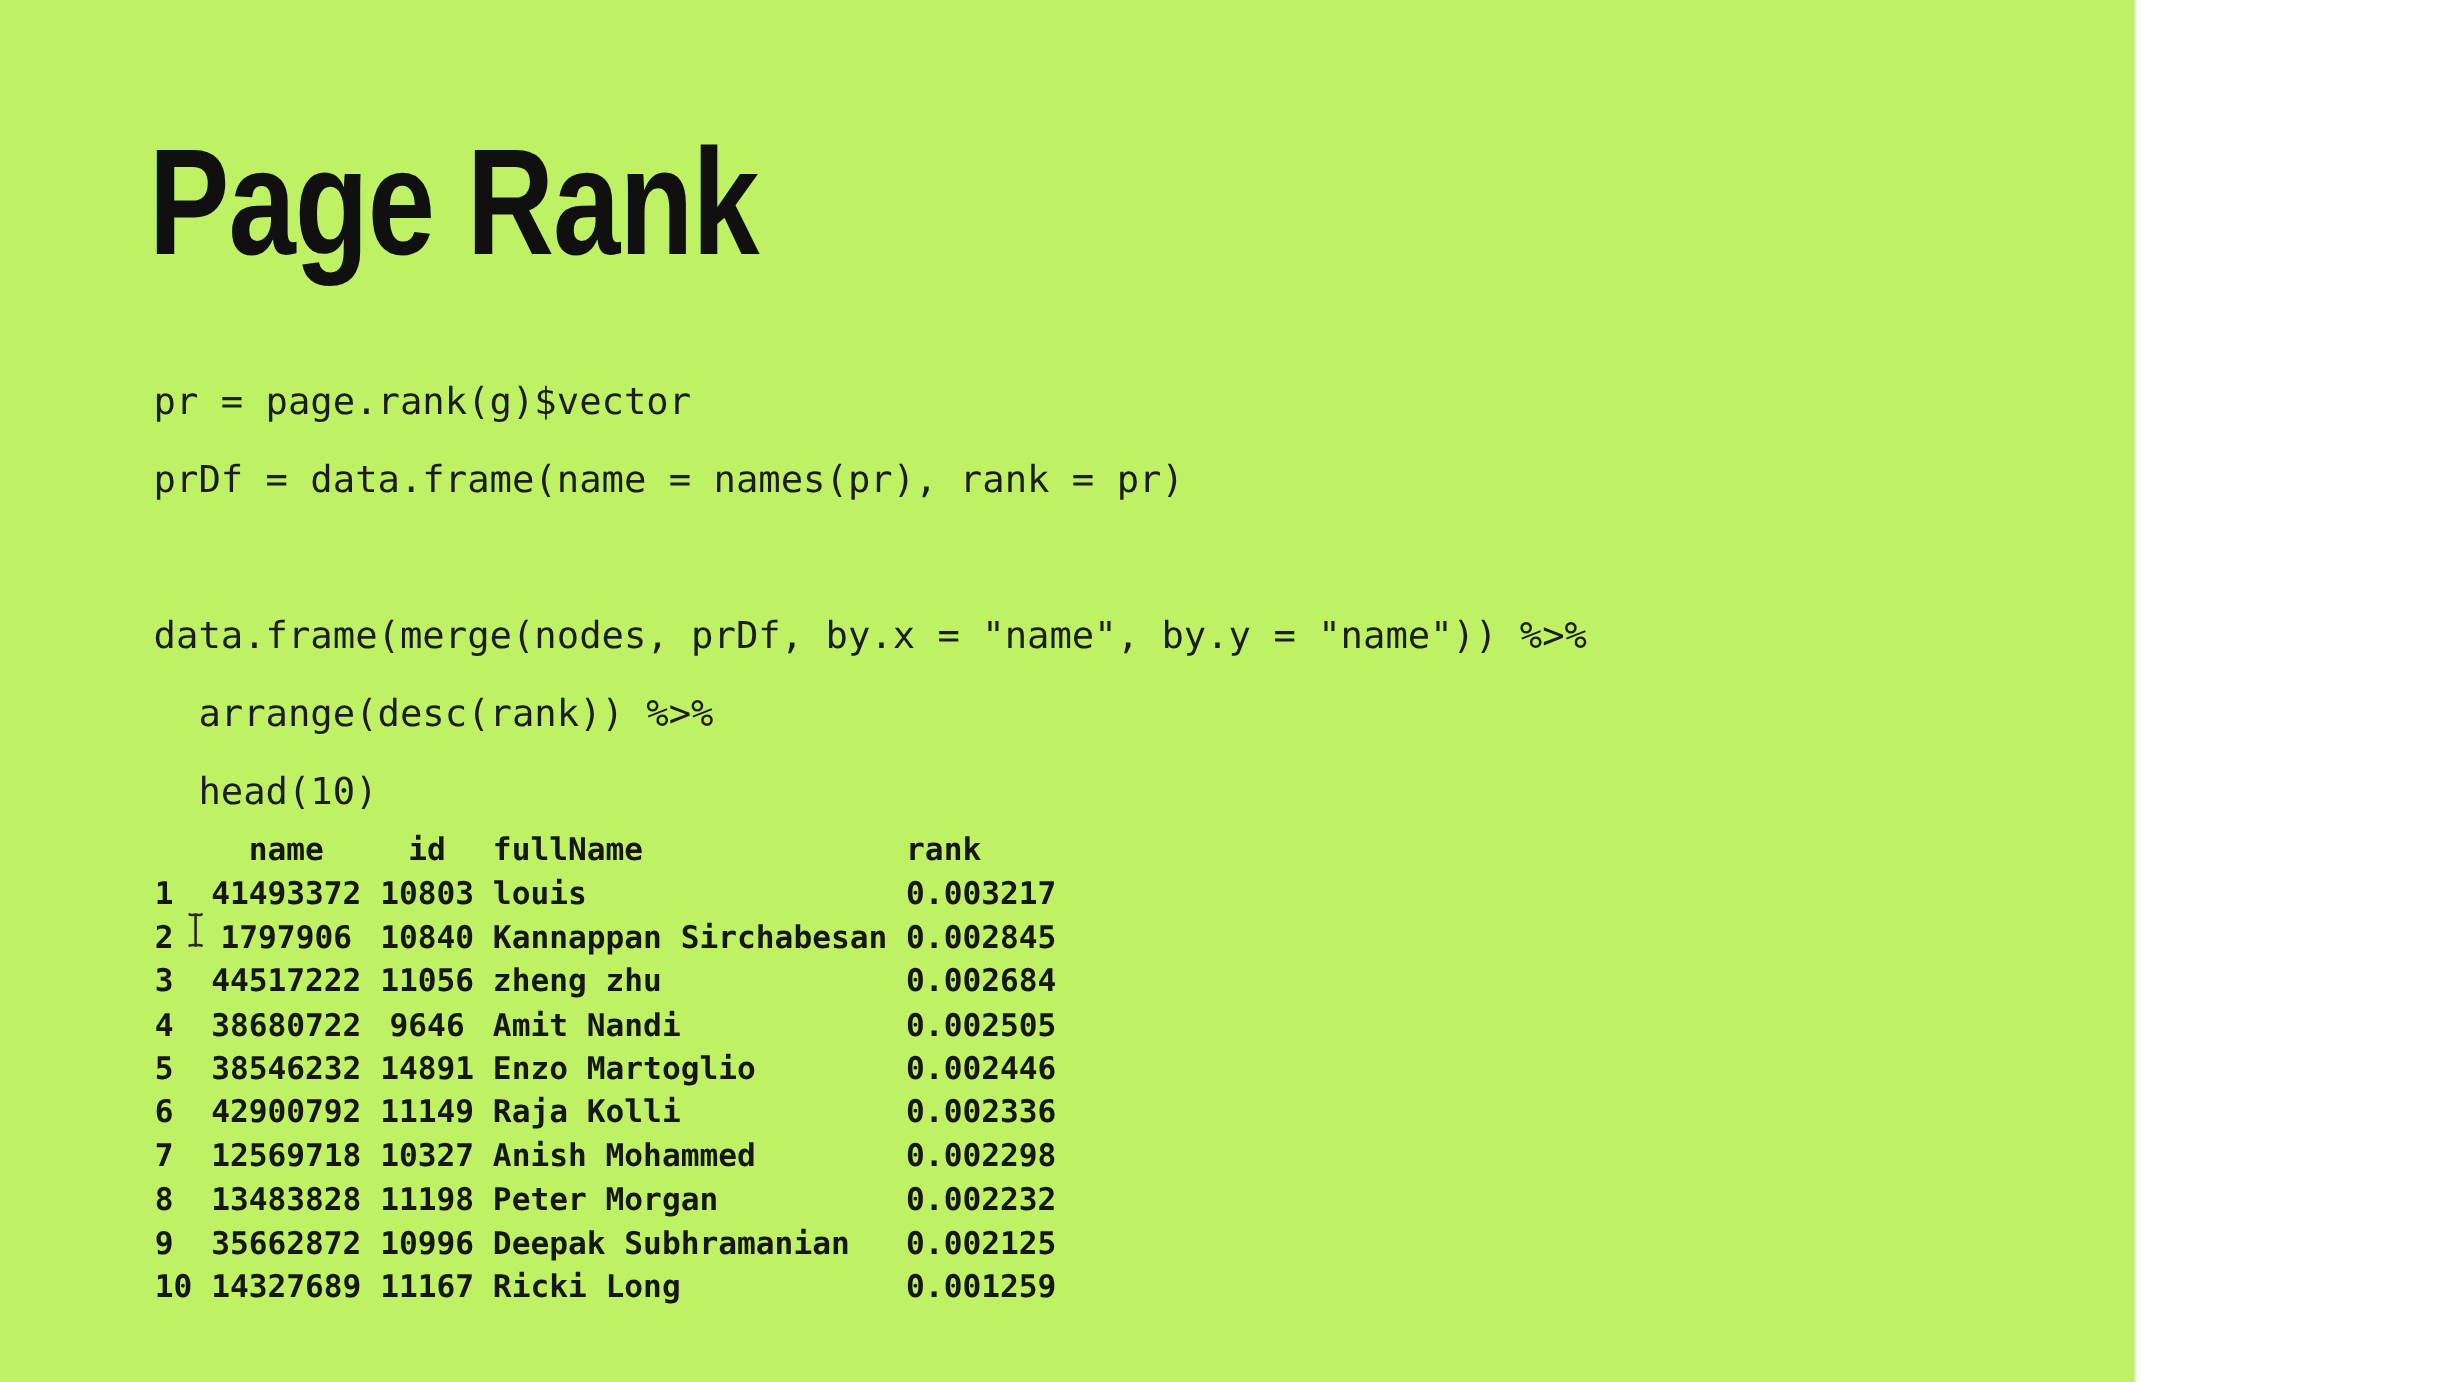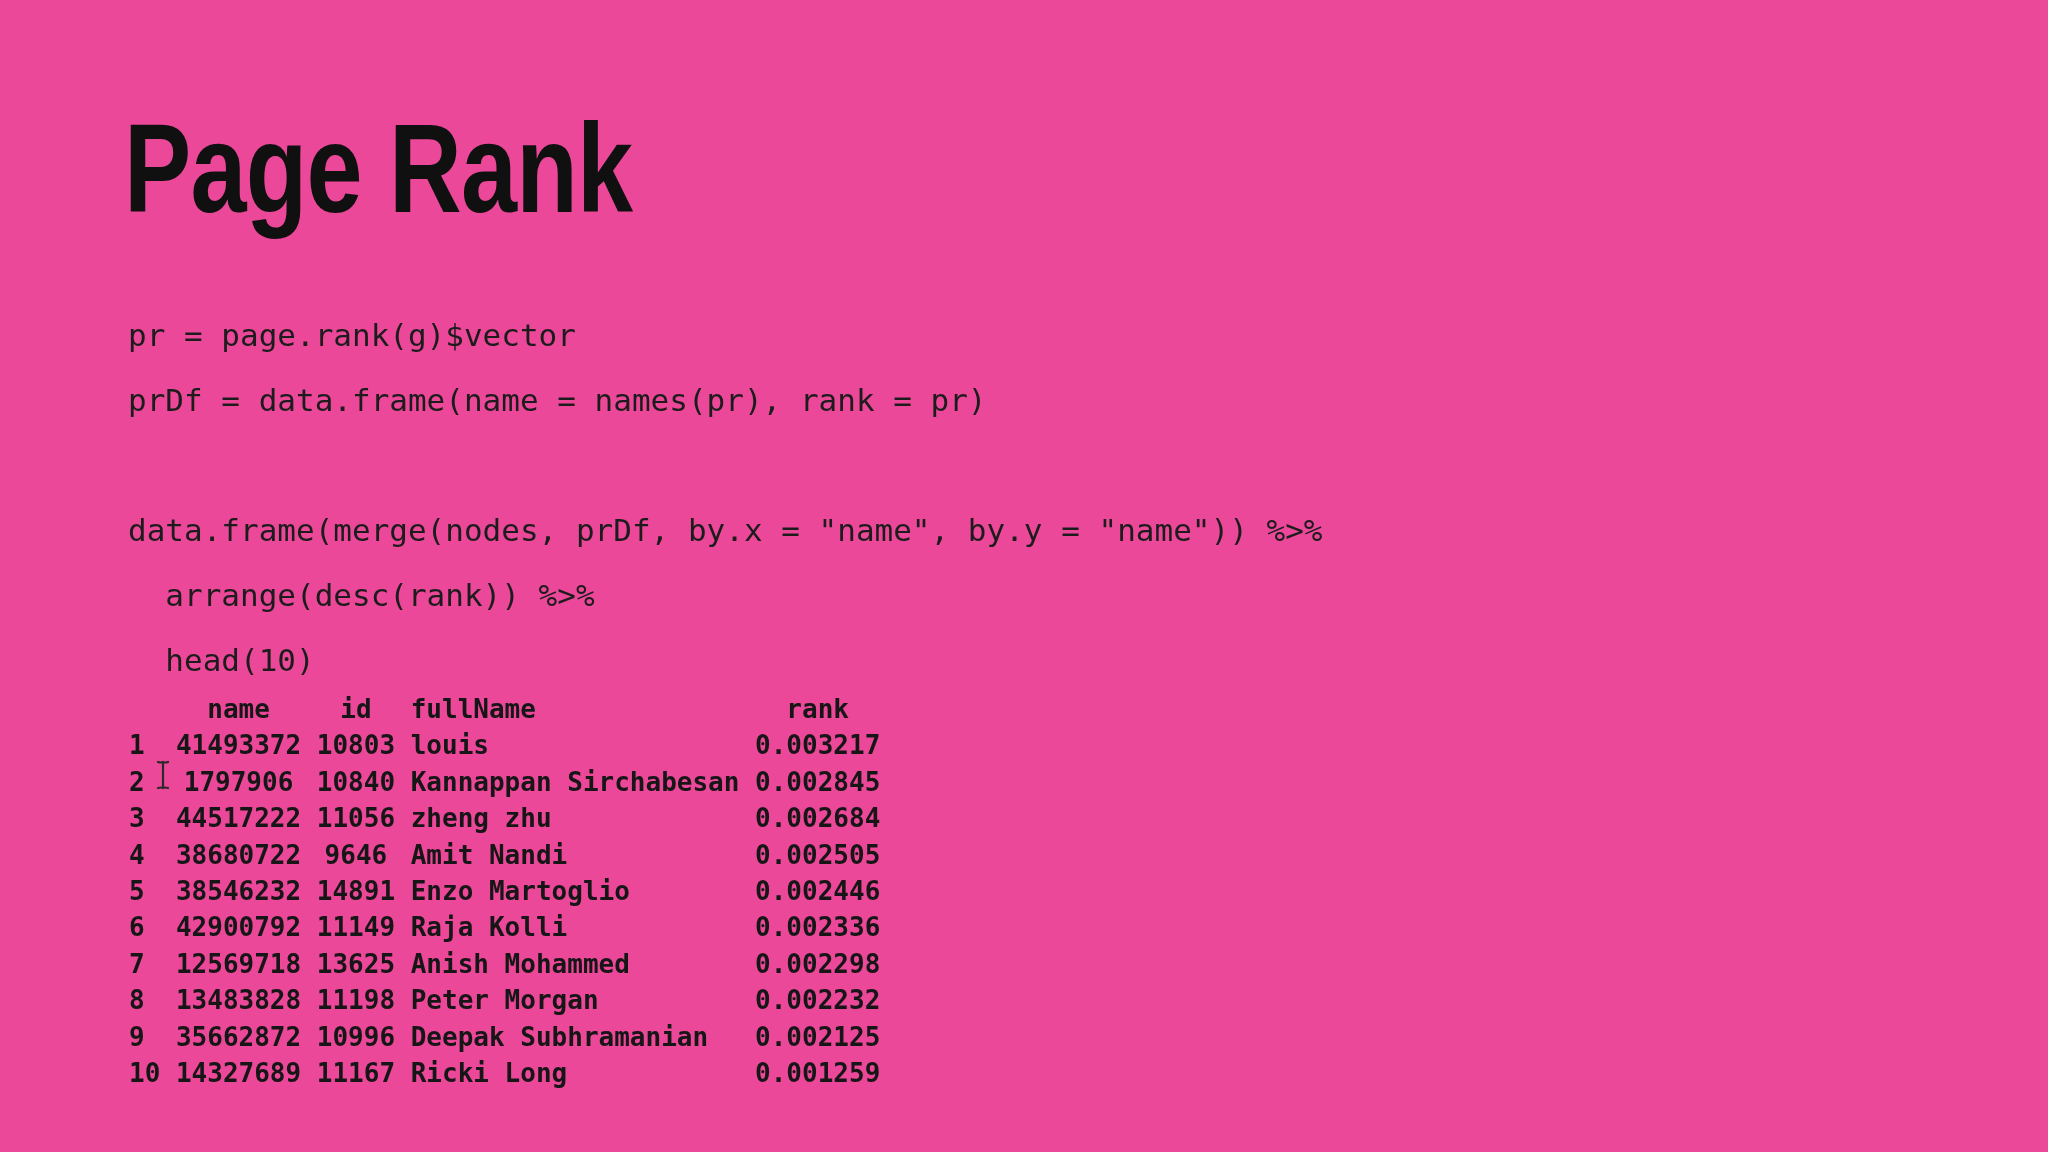--- a/index.html
+++ b/index.html
@@ -2,23 +2,23 @@
 <html><head>
 <meta charset="utf-8">
 <style>
   html, body {
     margin: 0;
     padding: 0;
     background: #ffffff;
   }
   .slide {
     position: relative;
-    width: 2048px;
+    width: 1779px;
     height: 1152px;
-    background: #ec4899;
+    background: #bef264;
     overflow: hidden;
     color: #1a1a1a;
   }
   .title {
     position: absolute;
     left: 124px;
     top: 106px;
     margin: 0;
     font-family: "Liberation Sans", sans-serif;
     font-weight: bold;
@@ -57,21 +57,21 @@
     height: 36.4px;
     line-height: 36.4px;
     white-space: pre;
   }
   .c { display: inline-block; }
   .c + .c { margin-left: 1ch; }
   .c-idx  { width: 2ch;  text-align: left; }
   .c-name { width: 8ch;  text-align: center; }
   .c-id   { width: 5ch;  text-align: center; }
   .c-full { width: 21ch; }
-  .c-rank { width: 8ch;  text-align: center; }
+  .c-rank { width: 8ch;  text-align: left; }
   .ibeam {
     position: absolute;
     left: 155px;
     top: 760px;
   }
 </style>
 </head>
 <body>
 
 <div class="slide">
@@ -134,21 +134,21 @@
     <div class="trow">
       <span class="c c-idx">6</span>
       <span class="c c-name">42900792</span>
       <span class="c c-id">11149</span>
       <span class="c c-full">Raja Kolli</span>
       <span class="c c-rank">0.002336</span>
     </div>
     <div class="trow">
       <span class="c c-idx">7</span>
       <span class="c c-name">12569718</span>
-      <span class="c c-id">13625</span>
+      <span class="c c-id">10327</span>
       <span class="c c-full">Anish Mohammed</span>
       <span class="c c-rank">0.002298</span>
     </div>
     <div class="trow">
       <span class="c c-idx">8</span>
       <span class="c c-name">13483828</span>
       <span class="c c-id">11198</span>
       <span class="c c-full">Peter Morgan</span>
       <span class="c c-rank">0.002232</span>
     </div>

